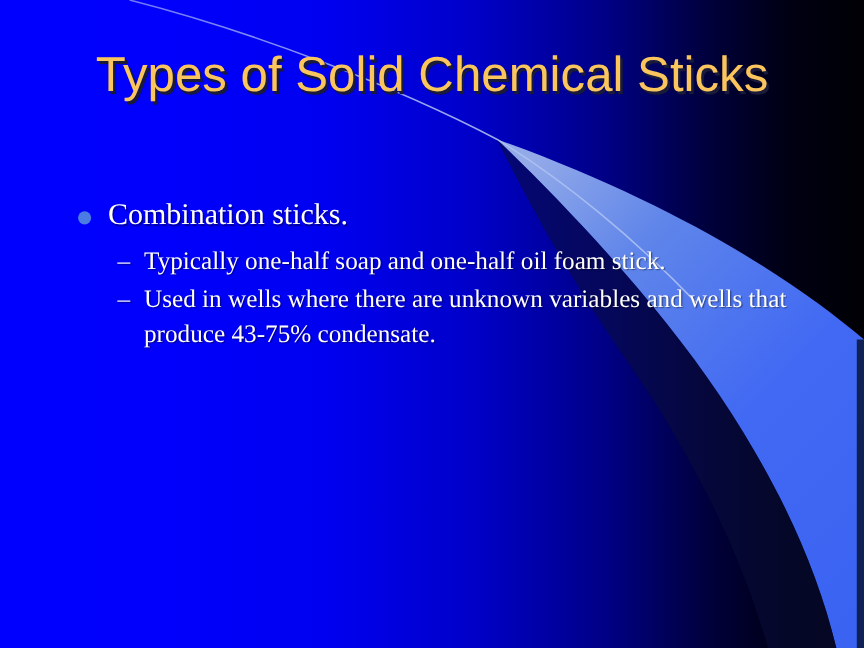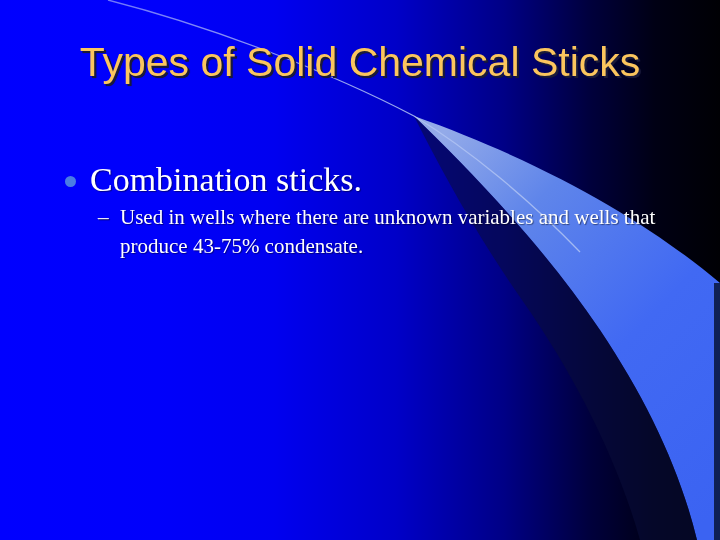--- a/index.html
+++ b/index.html
@@ -63,21 +63,21 @@
     position: absolute;
     left: 56px;
     top: 165px;
     width: 600px;
   }
 
   .lvl1 {
     position: relative;
     padding-left: 34px;
     color: #ffffff;
-    font-size: 34px;
+    font-size: 25px;
     line-height: 30px;
     margin: 0 0 8px 0;
     text-shadow: 1px 1px 1px rgba(0,0,0,0.45);
   }
   .lvl1 .bullet-dot {
     position: absolute;
     left: 9px;
     top: 11px;
     width: 11px;
     height: 11px;
@@ -161,20 +161,21 @@
 
   <div id="body-block">
 
     <div class="lvl1">
       <span class="bullet-dot"></span>
       <span>Combination sticks.</span>
     </div>
 
     <div class="lvl2">
       <span class="bullet-dash">–</span>
+      <span class="lvl2-text">Typically one-half soap and one-half oil foam stick.</span>
     </div>
 
     <div class="lvl2">
       <span class="bullet-dash">–</span>
       <span class="lvl2-text">Used in wells where there are unknown variables and wells that produce 43-75% condensate.</span>
     </div>
 
   </div>
 </div>
 

